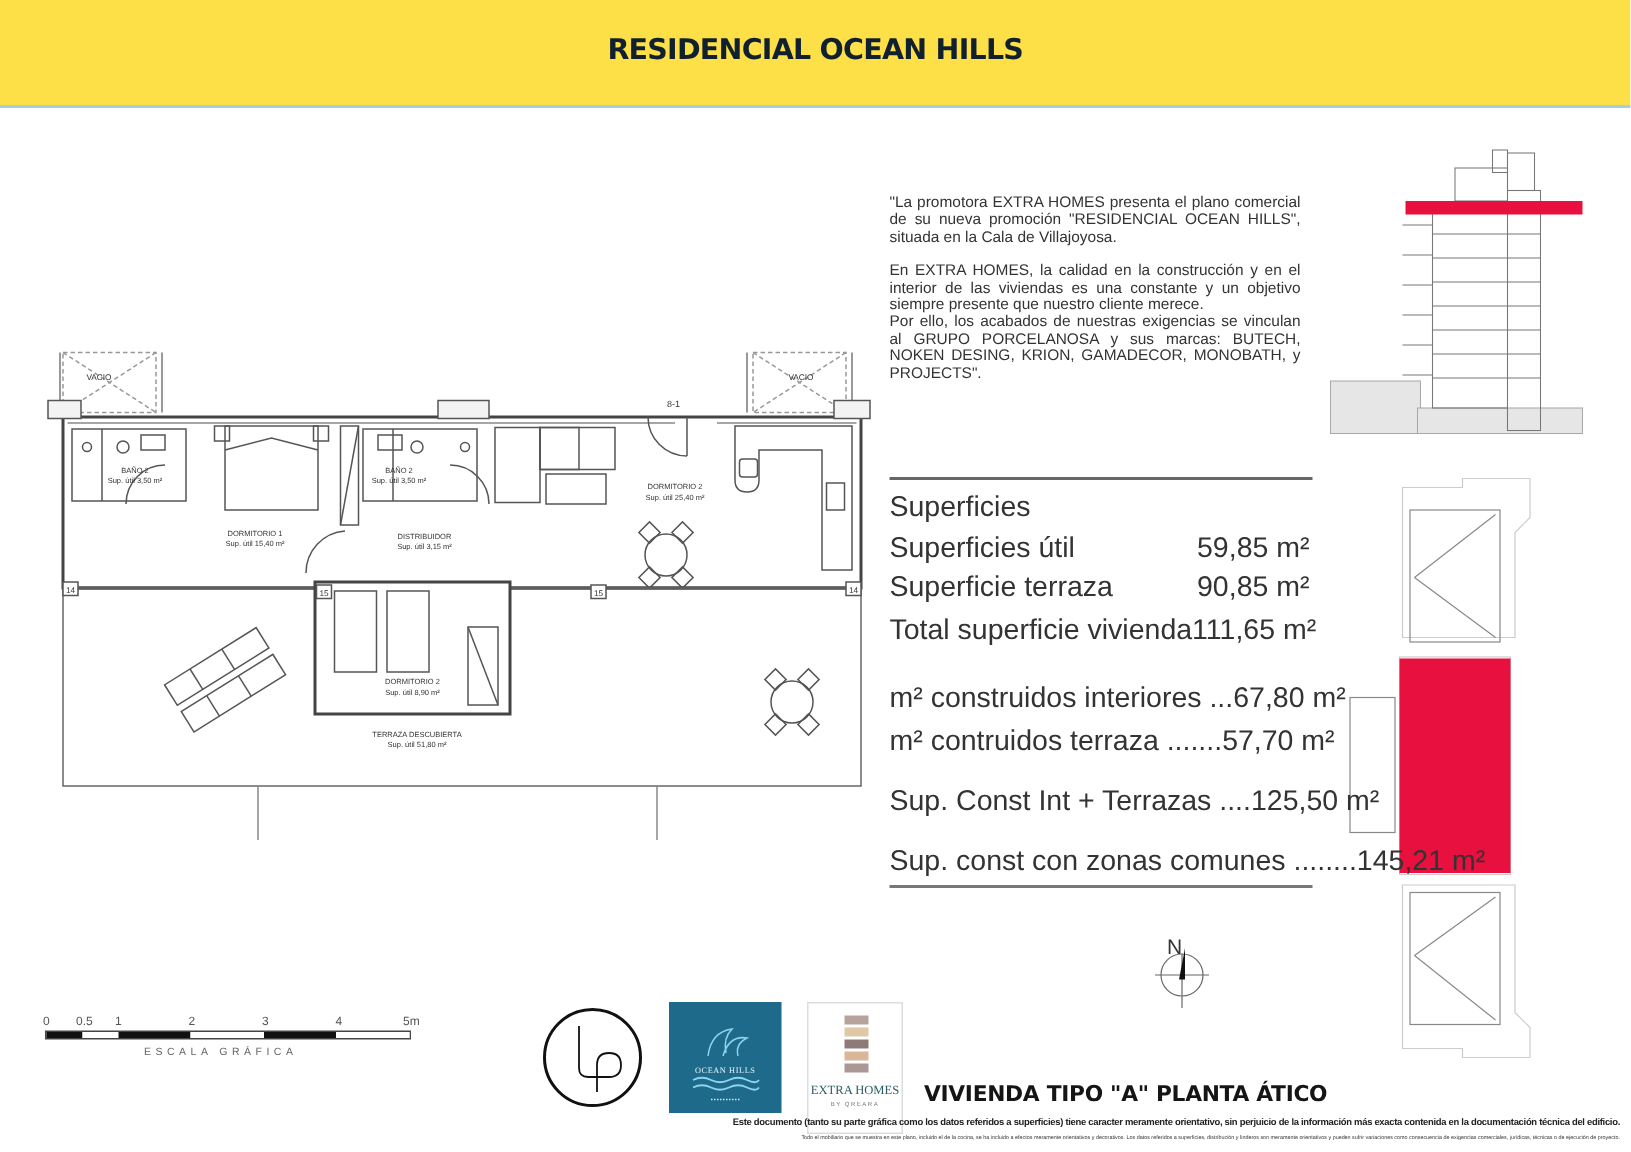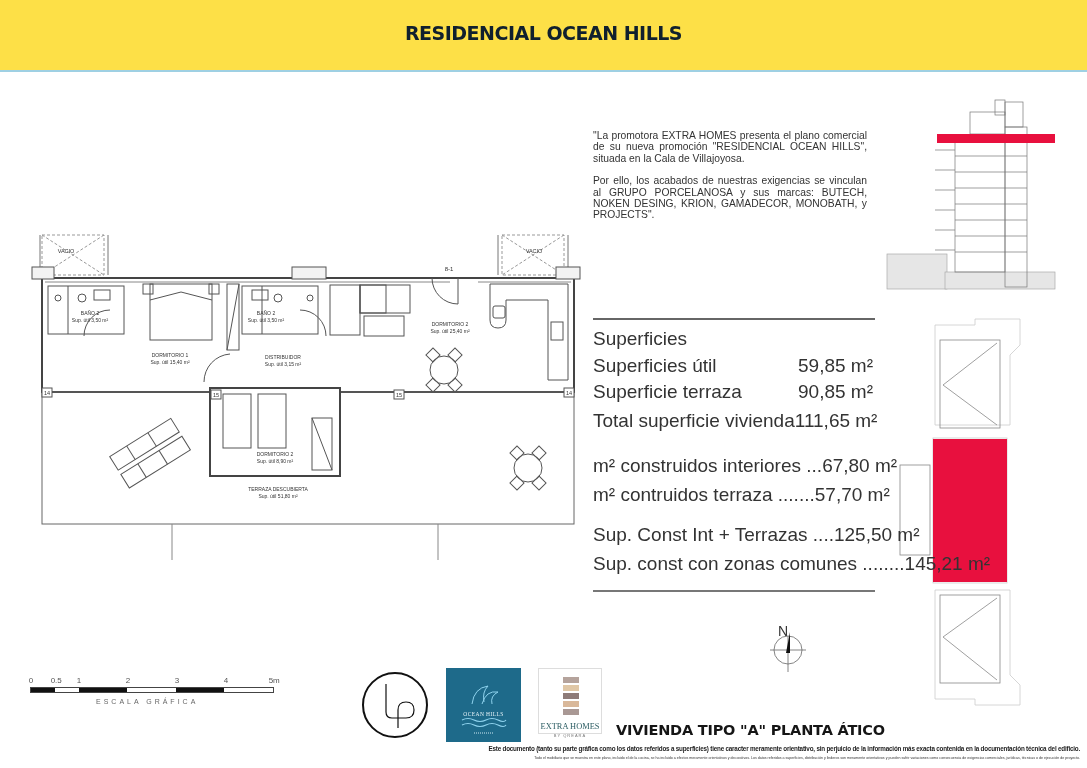--- a/index.html
+++ b/index.html
@@ -27,21 +27,21 @@
   .scale { position: absolute; left: 26px; top: 676px; width: 260px; height: 40px; }
   .scale .ticks { position: absolute; top: 0; left: 0; width: 260px; height: 10px; font-size: 8px; color: #555; }
   .scale .ticks span { position: absolute; top: 0; transform: translateX(-30%); }
   .scale .bar { position: absolute; top: 11px; left: 4px; width: 244px; height: 6px; border: 1px solid #444; display: flex; }
   .scale .bar div { height: 100%; }
   .scale .label { position: absolute; top: 22px; left: 70px; font-size: 7px; letter-spacing: 3px; color: #666; }
 
   .logo-lp { position: absolute; left: 362px; top: 672px; width: 66px; height: 66px; border: 2px solid #111; border-radius: 50%; }
   .logo-ocean { position: absolute; left: 446px; top: 668px; width: 75px; height: 74px; background: #1e6a8a; }
   .logo-ocean .name { position: absolute; left: 0; right: 0; top: 43px; text-align: center; font-family: "Liberation Serif", serif; font-size: 5.5px; color: #e6f3f8; letter-spacing: 0.4px; }
-  .logo-extra { position: absolute; left: 538px; top: 668px; width: 64px; height: 66px; border: 1px solid #ddd; background: #fff; }
+  .logo-extra { position: absolute; left: 538px; top: 668px; width: 64px; height: 88px; border: 1px solid #ddd; background: #fff; }
   .logo-extra .name { position: absolute; left: 0; right: 0; top: 53px; text-align: center; font-family: "Liberation Serif", serif; font-size: 8.4px; color: #2c5d63; white-space: nowrap; }
   .logo-extra .sub { position: absolute; left: 0; right: 0; top: 64px; text-align: center; font-size: 4px; color: #777; letter-spacing: 1px; }
 
   .compass { position: absolute; left: 764px; top: 622px; width: 50px; height: 62px; }
 
   .vivienda { position: absolute; left: 616px; top: 722px; font-family: "DejaVu Sans", sans-serif; font-weight: bold; font-size: 14.5px; color: #151515; letter-spacing: -0.2px; white-space: nowrap; }
 
   .disclaimer1 { position: absolute; left: 420px; top: 745px; width: 660px; text-align: right; font-family: "Liberation Sans Narrow", "Liberation Sans", sans-serif; font-size: 6.3px; font-weight: bold; color: #222; white-space: nowrap; letter-spacing: -0.2px; }
   .disclaimer2 { position: absolute; left: 350px; top: 756px; width: 730px; text-align: right; font-size: 3.6px; color: #333; white-space: nowrap; overflow: hidden; }
 
@@ -176,20 +176,21 @@
 
     <text class="room-label" x="27" y="165" style="font-size:5.5px">14</text>
     <text class="room-label" x="196" y="167" style="font-size:5.5px">15</text>
     <text class="room-label" x="379" y="167" style="font-size:5.5px">15</text>
     <text class="room-label" x="549" y="165" style="font-size:5.5px">14</text>
   </g>
 </svg>
 
 <div class="intro">
   <p>"La promotora EXTRA HOMES  presenta el plano comercial de su nueva promoción "RESIDENCIAL OCEAN HILLS", situada en la Cala de Villajoyosa.</p>
+  <p class="tight">En EXTRA HOMES, la calidad en la construcción y en el interior de las viviendas es una constante y un objetivo siempre presente que nuestro cliente merece.</p>
   <p class="tight">Por ello, los acabados de nuestras exigencias se vinculan al GRUPO PORCELANOSA y sus marcas: BUTECH, NOKEN DESING, KRION, GAMADECOR, MONOBATH, y PROJECTS".</p>
 </div>
 
 <svg class="elev" viewBox="0 0 185 205">
   <g stroke="#777" fill="none" stroke-width="0.7">
     <rect x="2" y="162" width="60" height="35" fill="#e6e6e6" stroke="#aaa"></rect>
     <rect x="60" y="180" width="110" height="17" fill="#e6e6e6" stroke="#aaa"></rect>
     <rect x="70" y="50" width="50" height="130"></rect>
     <rect x="120" y="35" width="22" height="160"></rect>
     <line x1="50" y1="58" x2="70" y2="58"></line>
@@ -250,21 +251,21 @@
       <span class="val">67,80 m²</span>
     </div>
   <div class="area-row" style="top:166px">
       <span>m² contruidos terraza .......</span>
       <span class="val">57,70 m²</span>
     </div>
   <div class="area-row" style="top:206px">
       <span>Sup. Const Int + Terrazas ....</span>
       <span class="val">125,50 m²</span>
     </div>
-  <div class="area-row" style="top:235px">
+  <div class="area-row" style="top:246px">
       <span>Sup. const con zonas comunes ........</span>
       <span class="val">145,21 m²</span>
     </div>
   <div class="rule-bottom"></div>
 </div>
 
 <div class="scale">
   <div class="ticks">
     <span style="left:4px">0</span>
     <span style="left:28px">0.5</span>

